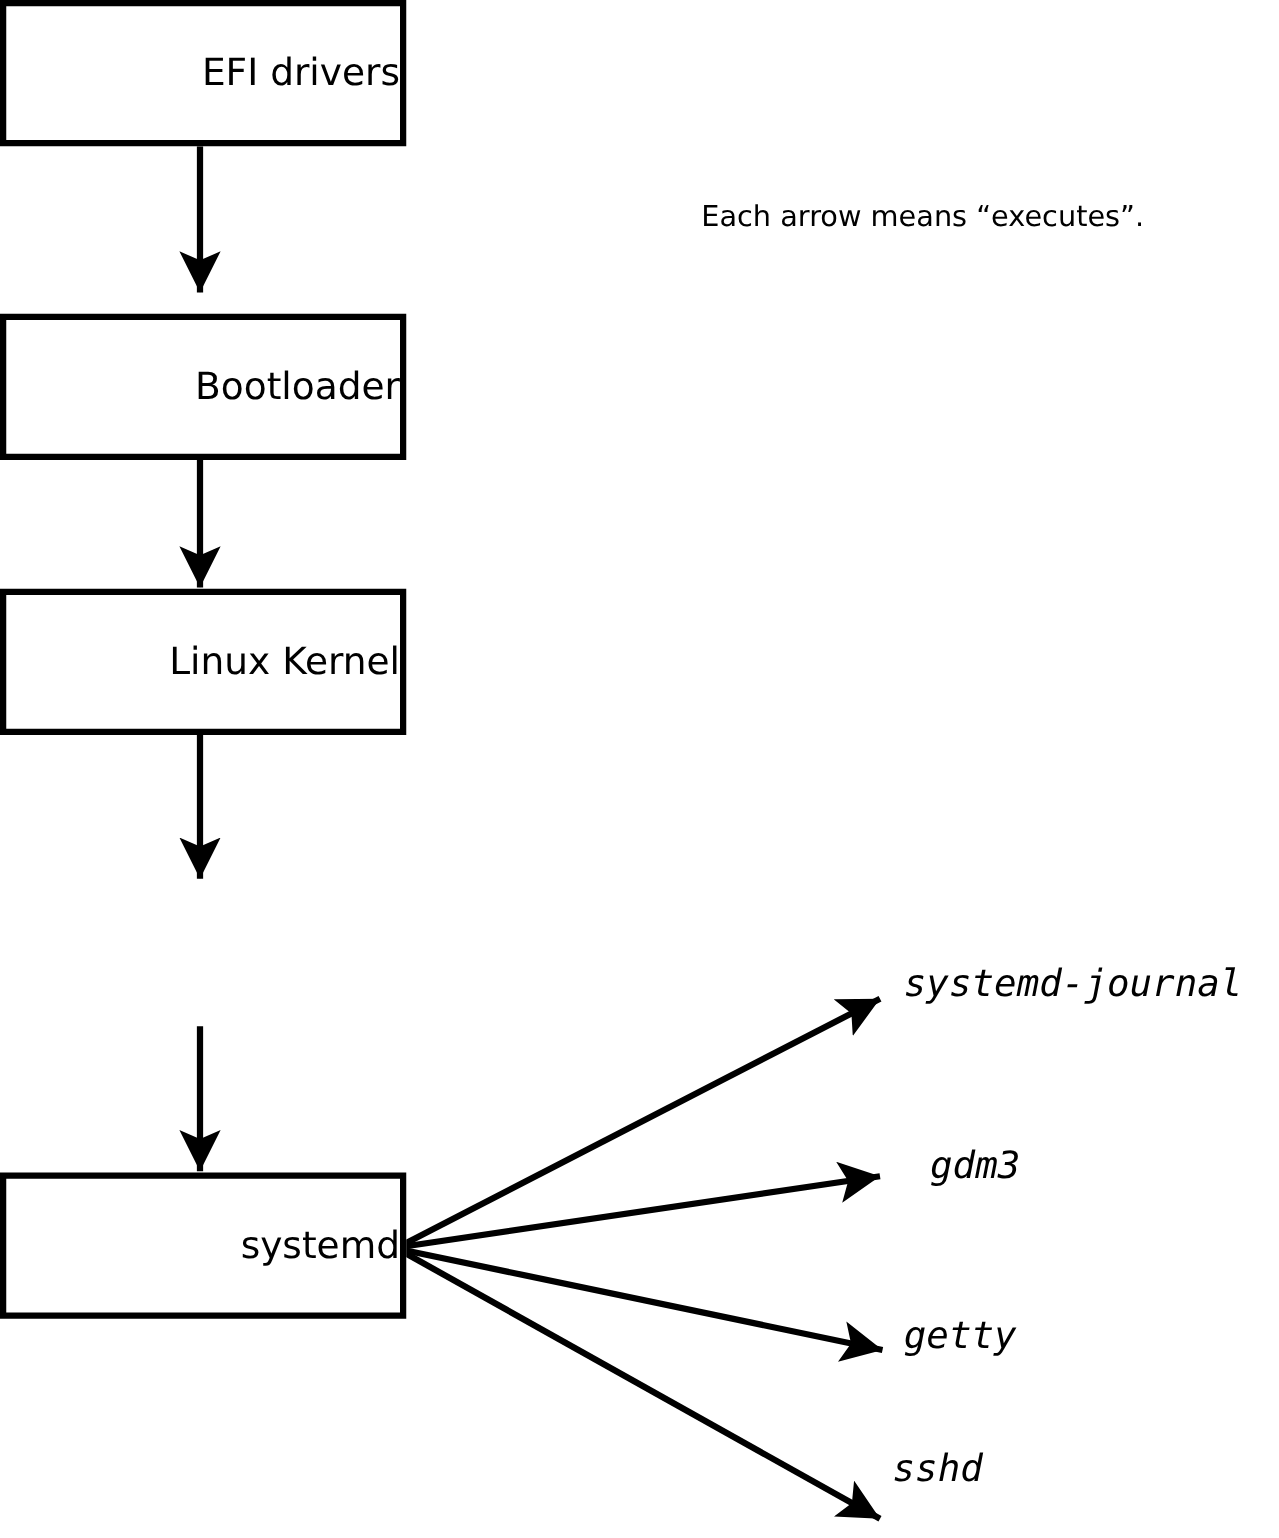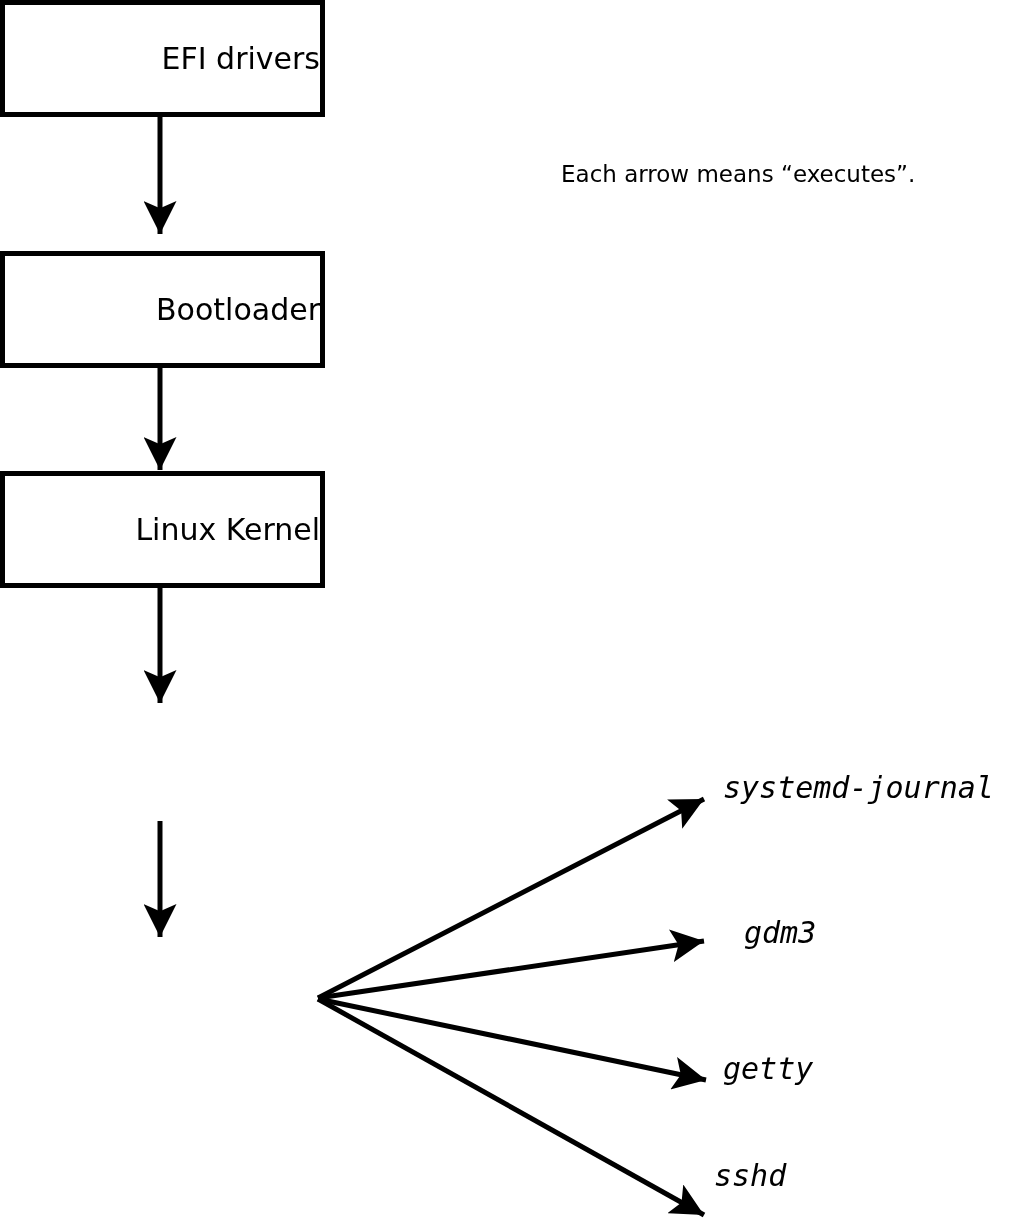--- a/index.html
+++ b/index.html
@@ -89,20 +89,23 @@
 
   <div class="flow-box box-efi">
     <span>EFI drivers</span>
   </div>
   <div class="flow-box box-boot">
     <span>Bootloader</span>
   </div>
   <div class="flow-box box-kernel">
     <span>Linux Kernel</span>
   </div>
+  <div class="flow-box box-systemd">
+    <span>systemd</span>
+  </div>
 
   <div class="caption">Each arrow means “executes”.</div>
 
   <div class="proc-label label-journal">systemd-journal</div>
   <div class="proc-label label-gdm3">gdm3</div>
   <div class="proc-label label-getty">getty</div>
   <div class="proc-label label-sshd">sshd</div>
 
 </div>
 

